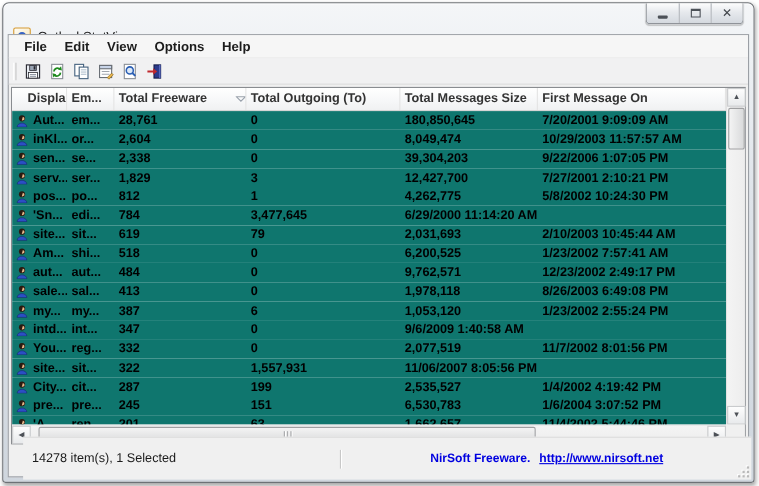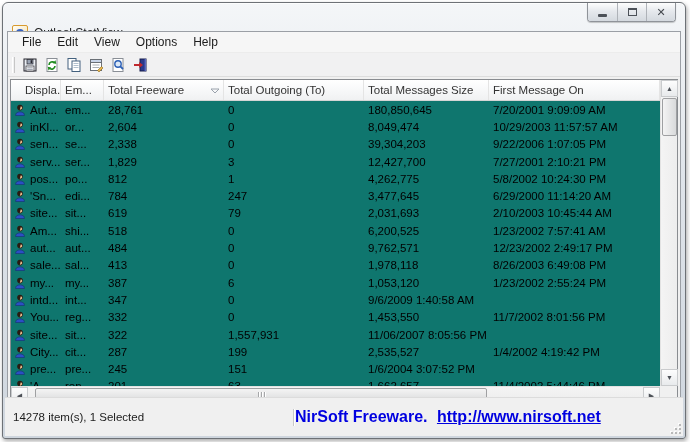--- a/index.html
+++ b/index.html
@@ -33,21 +33,21 @@
   .win-btn { width:29px; height:100%; display:flex; align-items:center; justify-content:center;
              background:linear-gradient(180deg,#fdfdfd,#e6e9ed 45%,#d4d9df);
              border-left:1px solid #aeb2b8; cursor:default; }
   .win-btn:first-child { border-left:none; }
   .glyph-min { width:9px; height:3px; background:#4c5158; margin-top:7px; border-radius:1px; }
   .glyph-max { width:9px; height:8px; border:1px solid #4c5158; border-top:2px solid #4c5158; }
   .glyph-close { font-size:11px; font-weight:bold; color:#45494f; line-height:1; }
 
   
   .client { position:absolute; left:4px; right:4px; top:28px; bottom:4px;
-            background:#f0f0f0; border:1px solid #9b9fa5; }
+            background:#f0f0f0; border:1px solid #9b9fa5;font-weight:bold; }
 
   .menubar { height:21px; background:#f6f6f6; display:flex; align-items:center;
              padding-left:6px; border-bottom:1px solid #ececec; }
   .menu-item { font-size:12px; color:#1c1c1c; padding:2px 8px; }
 
   .toolbar { height:24px; background:#f1f1f2; display:flex; align-items:center;
              padding-left:4px; border-bottom:1px solid #dddddd; }
   .gripper { width:3px; height:16px; margin:0 4px 0 0;
              border-left:1px solid #ffffff; border-right:1px solid #c6c6c6; }
   .tbtn { width:22px; height:20px; display:flex; align-items:center; justify-content:center; }
@@ -86,26 +86,26 @@
   .v-thumb { position:absolute; left:1px; top:18px; width:15px; height:38px;
              background:linear-gradient(90deg,#f4f4f4,#d9dadb); border:1px solid #9fa0a2; border-radius:2px; }
   .h-thumb { position:absolute; top:1px; left:24px; width:452px; height:15px;
              background:linear-gradient(180deg,#f4f4f4,#d9dadb); border:1px solid #9fa0a2; border-radius:2px;
              display:flex; align-items:center; justify-content:center; gap:2px; }
   .h-thumb i { display:block; width:1px; height:8px; background:#a6a7a9;
                box-shadow:1px 0 0 #fff; }
   .sb-corner { position:absolute; right:0; bottom:0; width:17px; height:17px; background:#f0f0f0; }
 
   
-  .statusbar { position:absolute; left:2px; right:2px; bottom:2px; height:39px;
+  .statusbar { position:absolute; left:18px; right:2px; bottom:2px; height:39px;
                background:#f0f0f0; border-top:1px solid #dcdcdc;
                display:flex; align-items:center; }
   .status-left { width:288px; padding-left:8px; font-size:11.5px; color:#1c1c1c; }
   .status-div { width:0; height:17px; border-left:1px solid #c8c8c8; border-right:1px solid #ffffff; }
-  .status-right { flex:1; font-size:16px; font-weight:bold; }
+  .status-right { flex:1; text-align:center; font-size:11px; font-weight:bold; }
   .status-right .fw { margin-right:5px; }
   .status-right .url { text-decoration:underline; }
   .resize-grip { position:absolute; right:2px; bottom:2px; width:10px; height:10px; }
   .resize-grip b { position:absolute; width:2px; height:2px; background:#b9b9b9; box-shadow:-1px -1px 0 #fdfdfd; }
   .resize-grip b:nth-child(1){ right:0; bottom:0; }
   .resize-grip b:nth-child(2){ right:4px; bottom:0; }
   .resize-grip b:nth-child(3){ right:0; bottom:4px; }
   .resize-grip b:nth-child(4){ right:8px; bottom:0; }
   .resize-grip b:nth-child(5){ right:0; bottom:8px; }
   .resize-grip b:nth-child(6){ right:4px; bottom:4px; }
@@ -315,21 +315,20 @@
                 <svg width="12" height="12" viewBox="0 0 12 12">
                   <circle cx="6" cy="3.6" r="2.8" fill="#2a1a10"></circle>
                   <path d="M6.8 2.2 a2 2 0 0 1 1.4 2.4 a2.6 2.6 0 0 1-2.4 1" fill="#e8b98c"></path>
                   <path d="M1.6 11.5 a4.4 3.6 0 0 1 8.8 0 Z" fill="#2b4fc4" stroke="#16246a" stroke-width=".5"></path>
                 </svg>
               </span>
               <span class="txt">'Sn...</span>
             </div>
             <div class="cell">edi...</div>
             <div class="cell">784</div>
-            <div class="cell">247</div>
             <div class="cell">3,477,645</div>
             <div class="cell">6/29/2000 11:14:20 AM</div>
           </div>
 
           <div class="lv-row">
             <div class="cell c1">
               <span class="person">
                 <svg width="12" height="12" viewBox="0 0 12 12">
                   <circle cx="6" cy="3.6" r="2.8" fill="#2a1a10"></circle>
                   <path d="M6.8 2.2 a2 2 0 0 1 1.4 2.4 a2.6 2.6 0 0 1-2.4 1" fill="#e8b98c"></path>
@@ -441,21 +440,21 @@
                   <circle cx="6" cy="3.6" r="2.8" fill="#2a1a10"></circle>
                   <path d="M6.8 2.2 a2 2 0 0 1 1.4 2.4 a2.6 2.6 0 0 1-2.4 1" fill="#e8b98c"></path>
                   <path d="M1.6 11.5 a4.4 3.6 0 0 1 8.8 0 Z" fill="#2b4fc4" stroke="#16246a" stroke-width=".5"></path>
                 </svg>
               </span>
               <span class="txt">You...</span>
             </div>
             <div class="cell">reg...</div>
             <div class="cell">332</div>
             <div class="cell">0</div>
-            <div class="cell">1,453,550</div>
+            <div class="cell">2,077,519</div>
             <div class="cell">11/7/2002 8:01:56 PM</div>
           </div>
 
           <div class="lv-row">
             <div class="cell c1">
               <span class="person">
                 <svg width="12" height="12" viewBox="0 0 12 12">
                   <circle cx="6" cy="3.6" r="2.8" fill="#2a1a10"></circle>
                   <path d="M6.8 2.2 a2 2 0 0 1 1.4 2.4 a2.6 2.6 0 0 1-2.4 1" fill="#e8b98c"></path>
                   <path d="M1.6 11.5 a4.4 3.6 0 0 1 8.8 0 Z" fill="#2b4fc4" stroke="#16246a" stroke-width=".5"></path>
@@ -494,20 +493,21 @@
                   <circle cx="6" cy="3.6" r="2.8" fill="#2a1a10"></circle>
                   <path d="M6.8 2.2 a2 2 0 0 1 1.4 2.4 a2.6 2.6 0 0 1-2.4 1" fill="#e8b98c"></path>
                   <path d="M1.6 11.5 a4.4 3.6 0 0 1 8.8 0 Z" fill="#2b4fc4" stroke="#16246a" stroke-width=".5"></path>
                 </svg>
               </span>
               <span class="txt">pre...</span>
             </div>
             <div class="cell">pre...</div>
             <div class="cell">245</div>
             <div class="cell">151</div>
+            <div class="cell">6,530,783</div>
             <div class="cell">1/6/2004 3:07:52 PM</div>
           </div>
 
           <div class="lv-row">
             <div class="cell c1">
               <span class="person">
                 <svg width="12" height="12" viewBox="0 0 12 12">
                   <circle cx="6" cy="3.6" r="2.8" fill="#2a1a10"></circle>
                   <path d="M6.8 2.2 a2 2 0 0 1 1.4 2.4 a2.6 2.6 0 0 1-2.4 1" fill="#e8b98c"></path>
                   <path d="M1.6 11.5 a4.4 3.6 0 0 1 8.8 0 Z" fill="#2b4fc4" stroke="#16246a" stroke-width=".5"></path>

